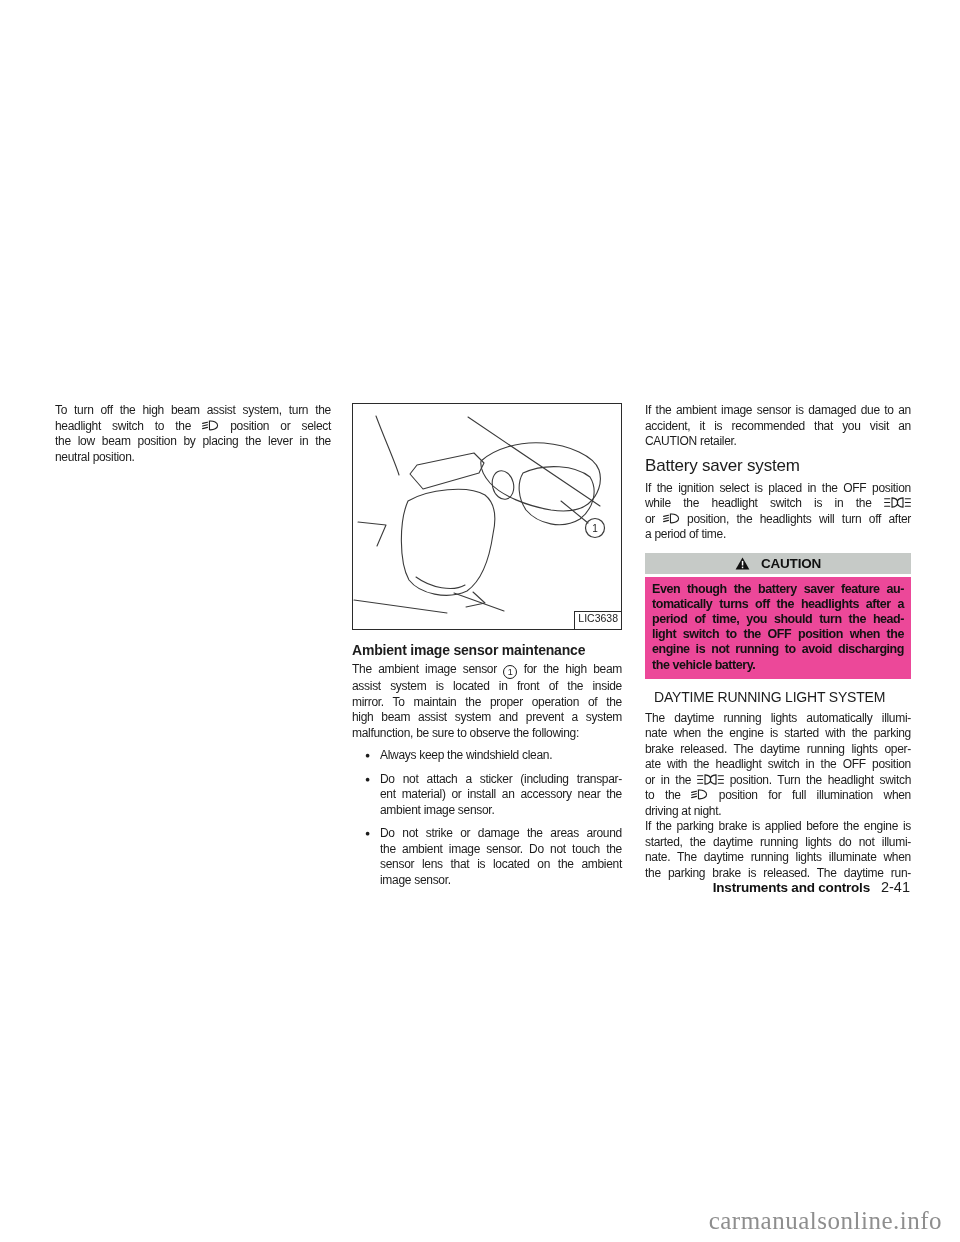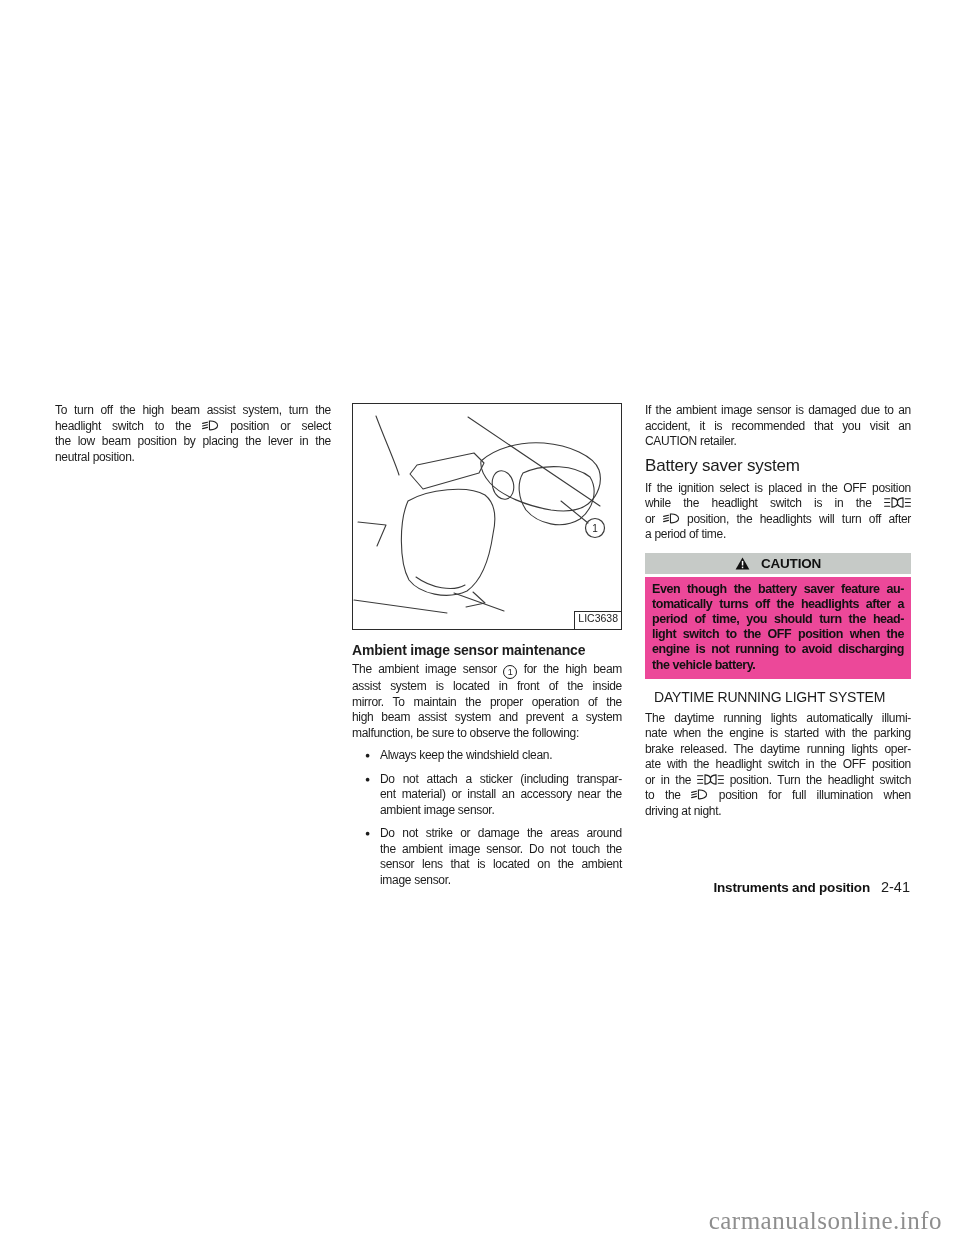--- a/index.html
+++ b/index.html
@@ -196,20 +196,26 @@
           <line x1="21.3" y1="9.2" x2="26.4" y2="9.2"></line>
   </svg> position. Turn the headlight switch</div>
       <div class="tline">to the <svg class="inline-icon" width="17" height="11" viewBox="0 0 17 11" fill="none" stroke="#1c1c1c" stroke-width="1.1" stroke-linecap="round">
     <path d="M7.4,1.1 C11.8,0.7 15.6,2.7 15.6,5.4 C15.6,8.1 11.9,10.2 7.5,9.8 L7.4,1.1 Z"></path>
     <line x1="5.5" y1="2.2" x2="0.6" y2="3.4"></line>
     <line x1="5.5" y1="4.8" x2="0.6" y2="6.0"></line>
     <line x1="5.5" y1="7.4" x2="0.6" y2="8.6"></line>
   </svg> position for full illumination when</div>
       <div class="tline last">driving at night.</div>
     </div>
+  <div class="para para4">
+      <div class="tline">If the parking brake is applied before the engine is</div>
+      <div class="tline">started, the daytime running lights do not illumi-</div>
+      <div class="tline">nate. The daytime running lights illuminate when</div>
+      <div class="tline">the parking brake is released. The daytime run-</div>
+    </div>
 </section>
 
 <div class="footer">
-  <span class="footer-title">Instruments and position</span>
+  <span class="footer-title">Instruments and controls</span>
   <span class="footer-page">2-41</span>
 </div>
 
 <div class="watermark">carmanualsonline.info</div>
 
 </body></html>

